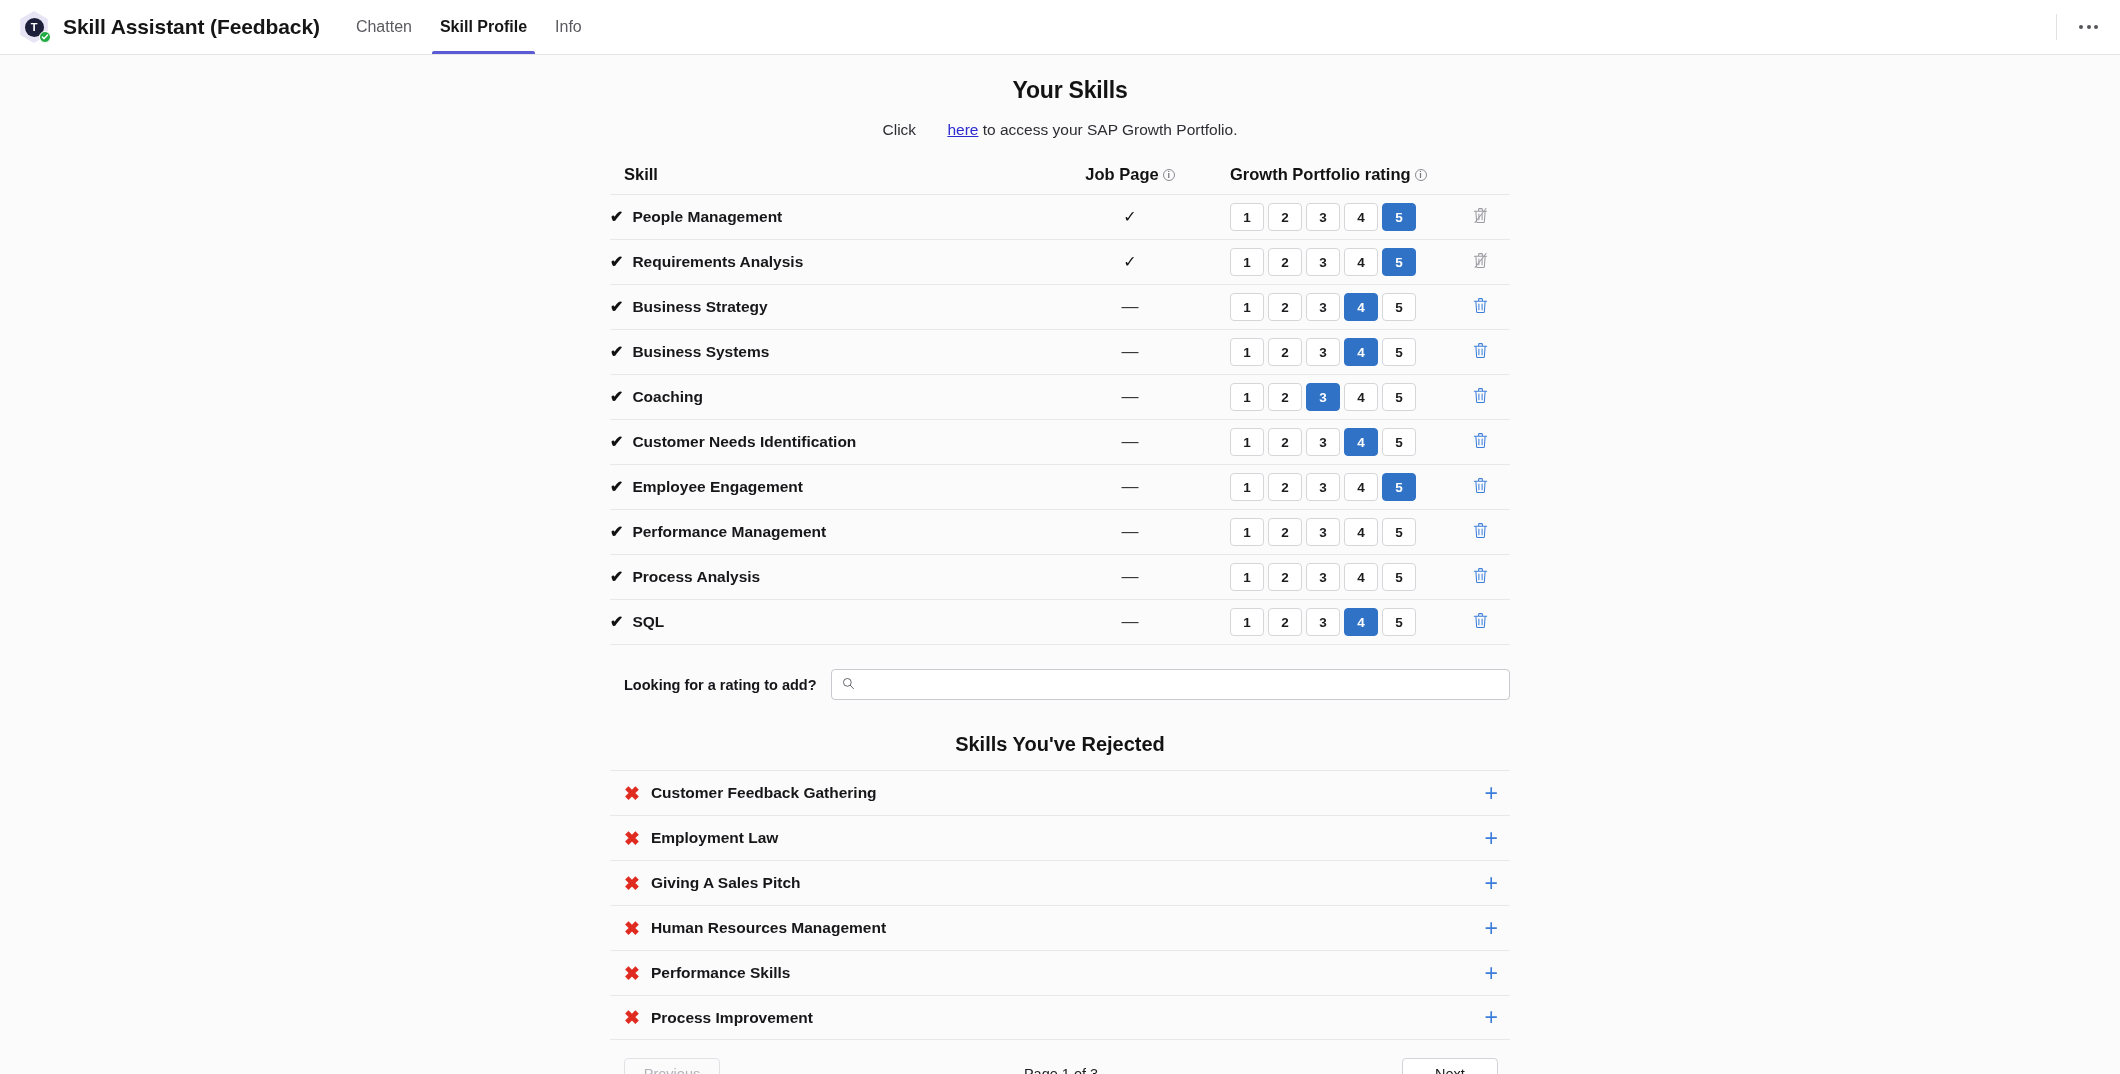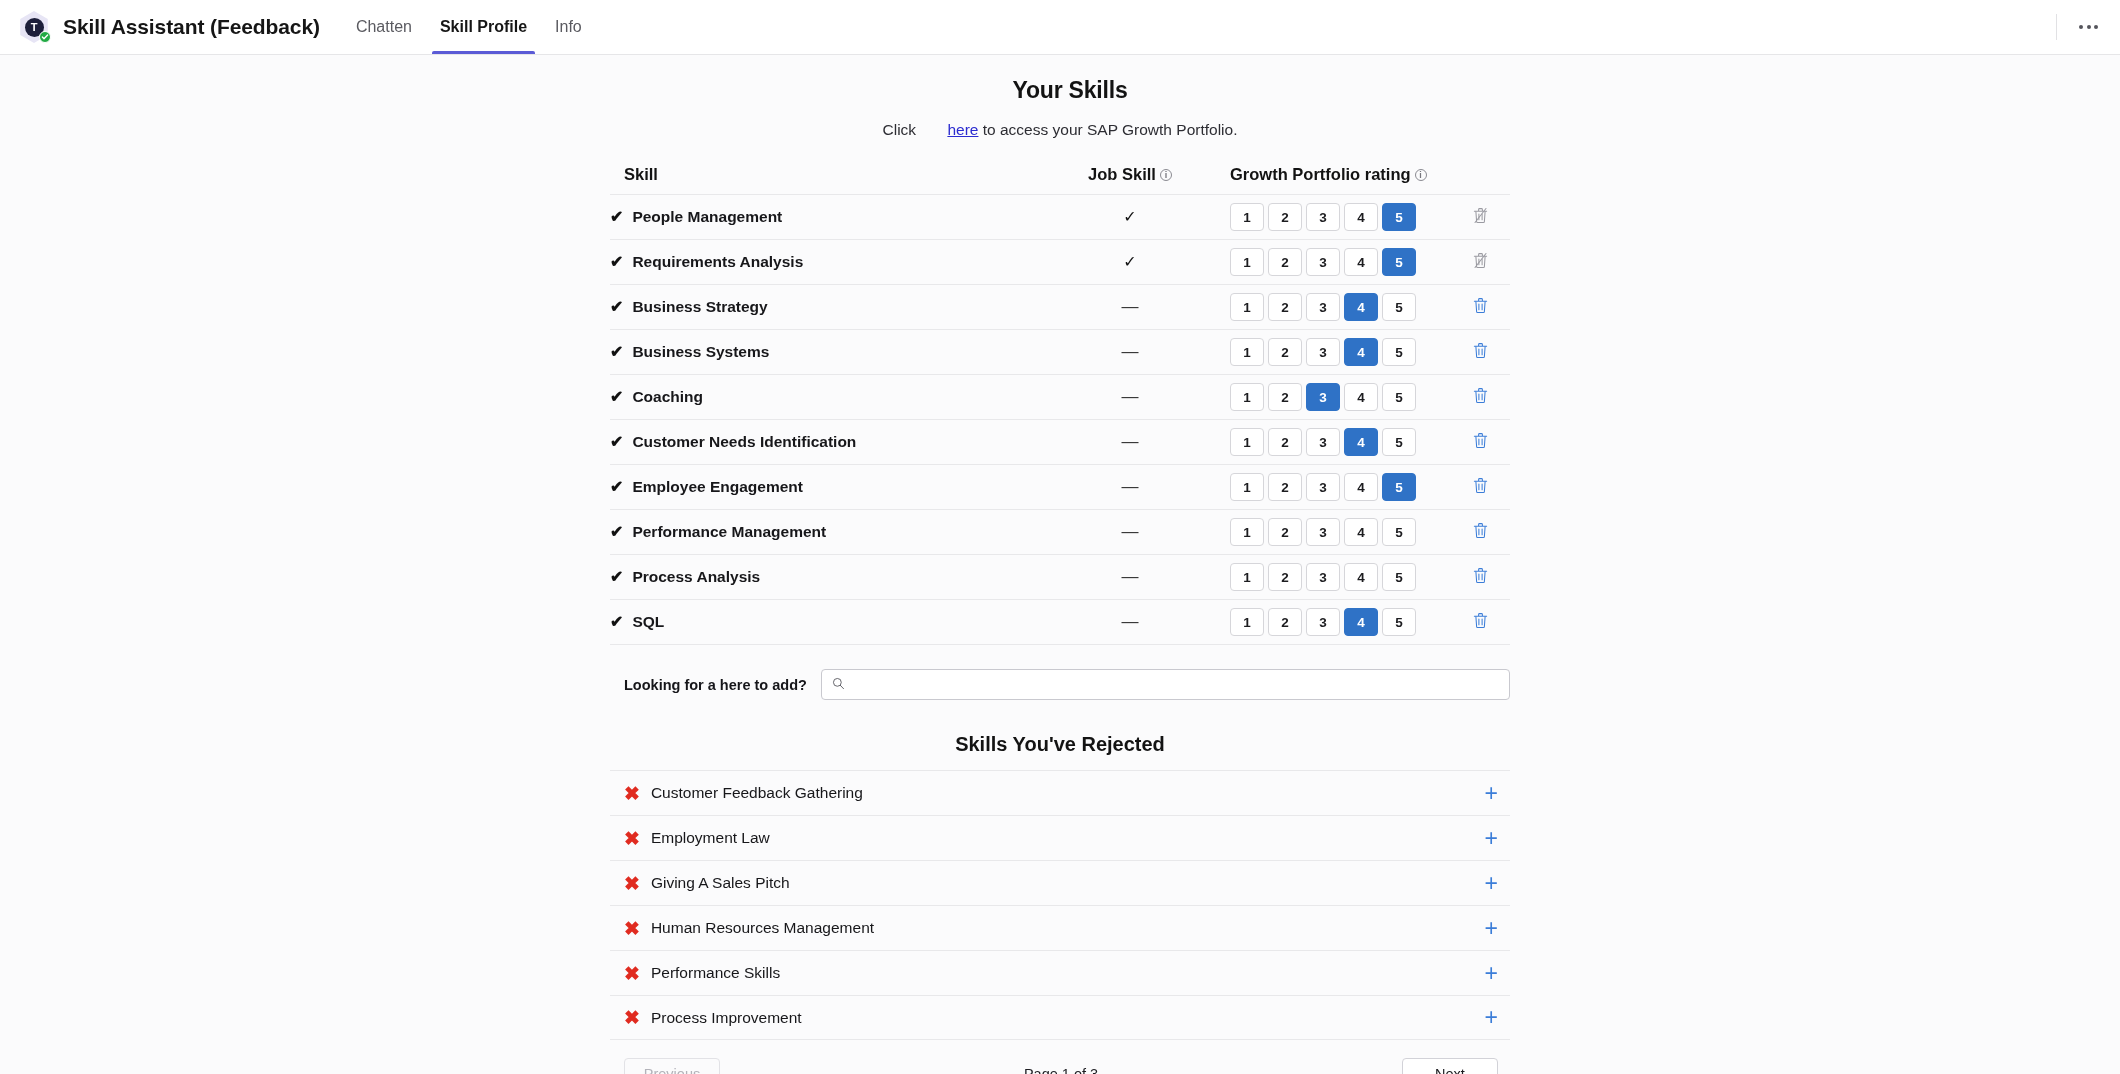--- a/index.html
+++ b/index.html
@@ -157,21 +157,21 @@
   .rrow {
     display: flex; align-items: center;
     height: 45px; border-top: 1px solid #e8e8ea;
     padding: 0 12px 0 14px;
   }
   .rrow:last-of-type { border-bottom: 1px solid #e8e8ea; }
   .xmark {
     color: #e02b20; font-size: 19px; font-weight: 700; line-height: 1;
     margin-right: 11px;
   }
-  .rname { font-size: 15.5px; font-weight: 400; color: #17171a; }
+  .rname { font-size: 15.5px; font-weight: 700; color: #17171a; }
   .plus { margin-left: auto; color: #3b7dd8; font-size: 23px; line-height: 1; cursor: pointer; font-weight: 300; }
 
   
   .pager {
     display: flex; align-items: center; margin-top: 18px;
     padding: 0 12px 0 14px;
   }
   .pbtn {
     min-width: 96px; height: 32px;
     border: 1px solid #d2d2d8; border-radius: 4px;
@@ -225,21 +225,21 @@
     <span>Click </span><a href="#">here</a><span> to access your SAP Growth Portfolio.</span>
   </div>
 
   <div class="panel">
 
     <table class="tbl">
       <thead>
         <tr>
           <th class="th-skill">Skill</th>
           <th class="th-job">
-            <span>Job Skill</span><i class="info-i">i</i>
+            <span>Job Page</span><i class="info-i">i</i>
           </th>
           <th class="th-rate" colspan="2">
             <span>Growth Portfolio rating</span><i class="info-i">i</i>
           </th>
         </tr>
       </thead>
       <tbody id="skills-body">
           <tr>
             <td class="cell-skill">
               <div class="skill-name">
@@ -499,21 +499,21 @@
                   <path d="M4.1 5.5l.8 11c0 .6.5 1 1.1 1h6c.6 0 1.1-.4 1.1-1l.8-11" stroke="#3b7dd8" stroke-width="1.1" fill="none" stroke-linejoin="round"></path>
                   <line x1="7.3" y1="8.4" x2="7.3" y2="14.6" stroke="#3b7dd8" stroke-width="1.1" stroke-linecap="round"></line>
                   <line x1="10.7" y1="8.4" x2="10.7" y2="14.6" stroke="#3b7dd8" stroke-width="1.1" stroke-linecap="round"></line>
                 </svg>
               </span></td>
           </tr>
         </tbody>
     </table>
 
     <div class="search-row">
-      <div class="search-label">Looking for a here to add?</div>
+      <div class="search-label">Looking for a rating to add?</div>
       <div class="search-box">
         <span>
           <svg width="13" height="13" viewBox="0 0 16 16">
               <circle cx="6.6" cy="6.6" r="4.8" stroke="#55555c" stroke-width="1.1" fill="none"></circle>
               <line x1="10.2" y1="10.2" x2="14.2" y2="14.4" stroke="#55555c" stroke-width="1.1" stroke-linecap="round"></line>
             </svg>
         </span>
         <input type="text" placeholder="" style="">
       </div>
     </div>

